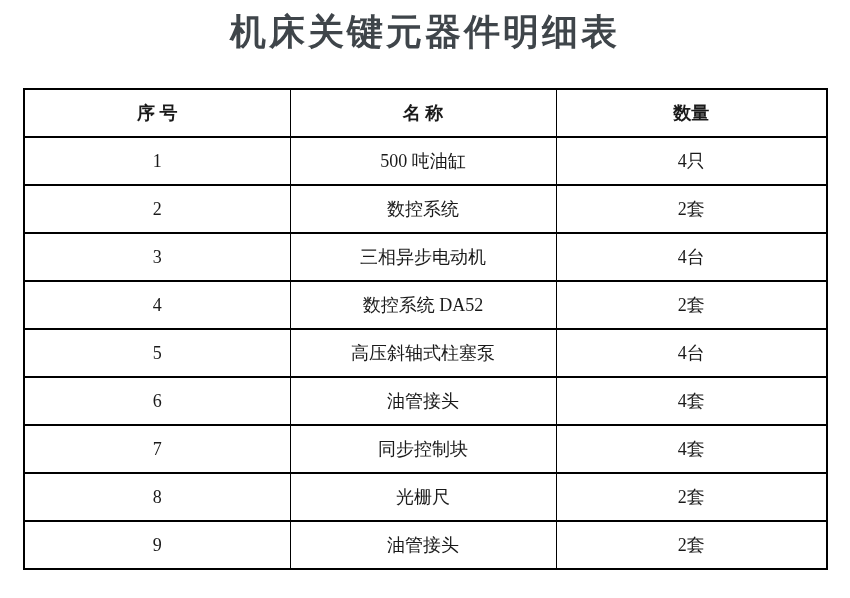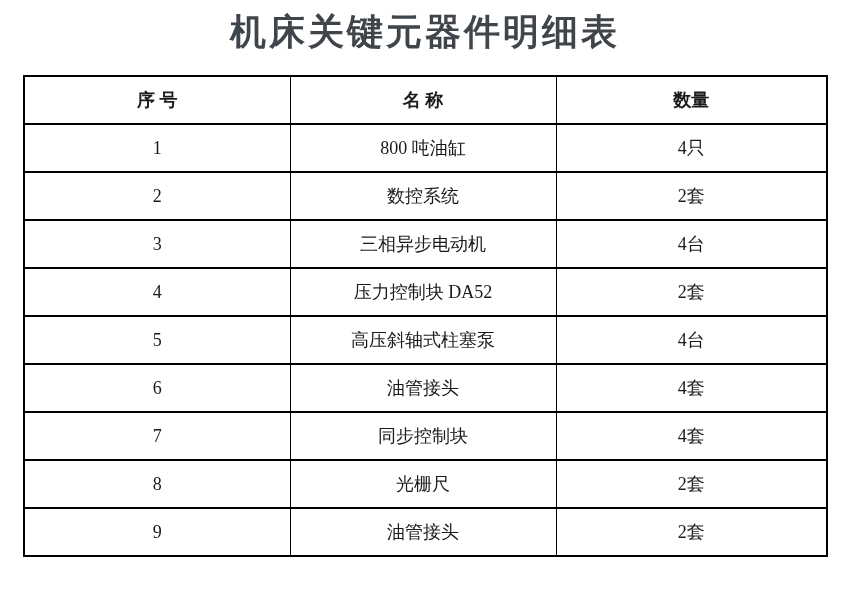--- a/index.html
+++ b/index.html
@@ -23,21 +23,21 @@
     font-family: Liberation Serif, serif;
     font-size: 36px;
     font-weight: bold;
     letter-spacing: 3px;
     color: #3f454a;
     margin: 0;
     line-height: 52px;
   }
   .parts-table {
     position: absolute;
-    top: 75px;
+    top: 88px;
     left: 23px;
     width: 803px;
     border-collapse: collapse;
     table-layout: fixed;
     border: 2px solid #000000;
   }
   .parts-table th,
   .parts-table td {
     border-left: 1px solid #000000;
     border-right: 1px solid #000000;
@@ -76,36 +76,36 @@
     <thead>
       <tr>
         <th>序 号</th>
         <th>名 称</th>
         <th>数量</th>
       </tr>
     </thead>
     <tbody id="table-body">
         <tr>
           <td>1</td>
-          <td>800 吨油缸</td>
+          <td>500 吨油缸</td>
           <td>4只</td>
         </tr>
         <tr>
           <td>2</td>
           <td>数控系统</td>
           <td>2套</td>
         </tr>
         <tr>
           <td>3</td>
           <td>三相异步电动机</td>
           <td>4台</td>
         </tr>
         <tr>
           <td>4</td>
-          <td>压力控制块 DA52</td>
+          <td>数控系统 DA52</td>
           <td>2套</td>
         </tr>
         <tr>
           <td>5</td>
           <td>高压斜轴式柱塞泵</td>
           <td>4台</td>
         </tr>
         <tr>
           <td>6</td>
           <td>油管接头</td>

